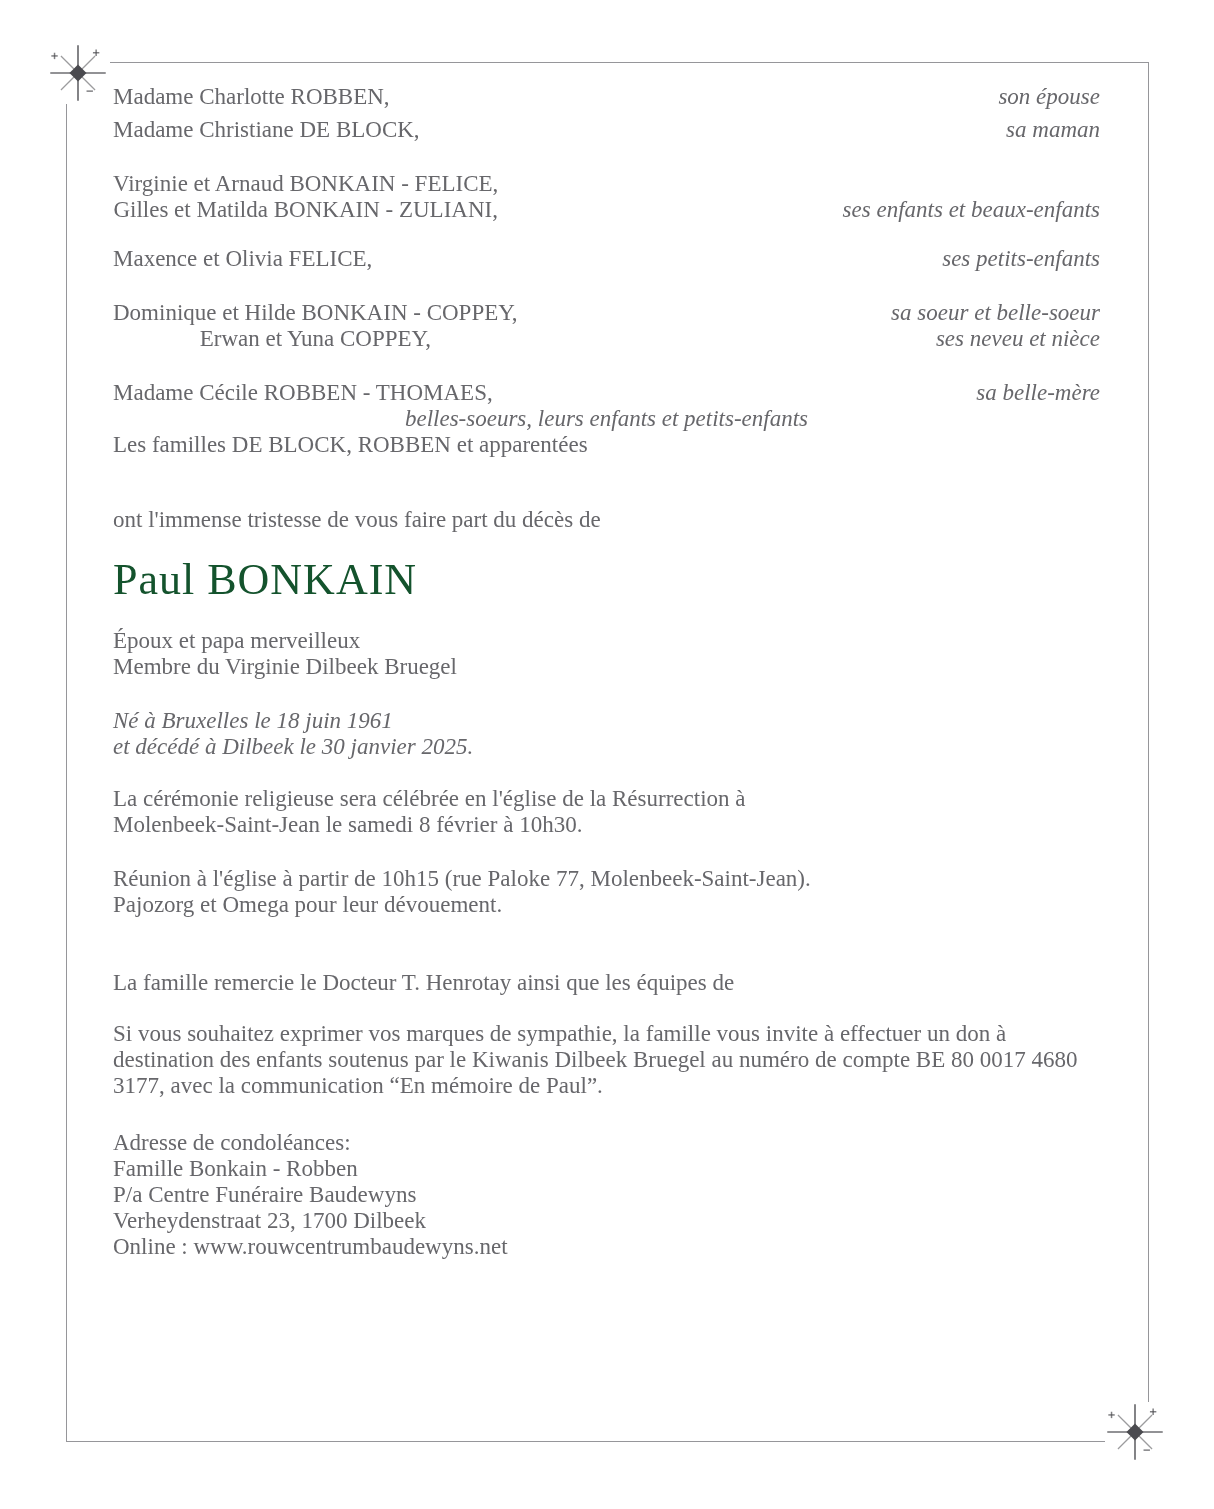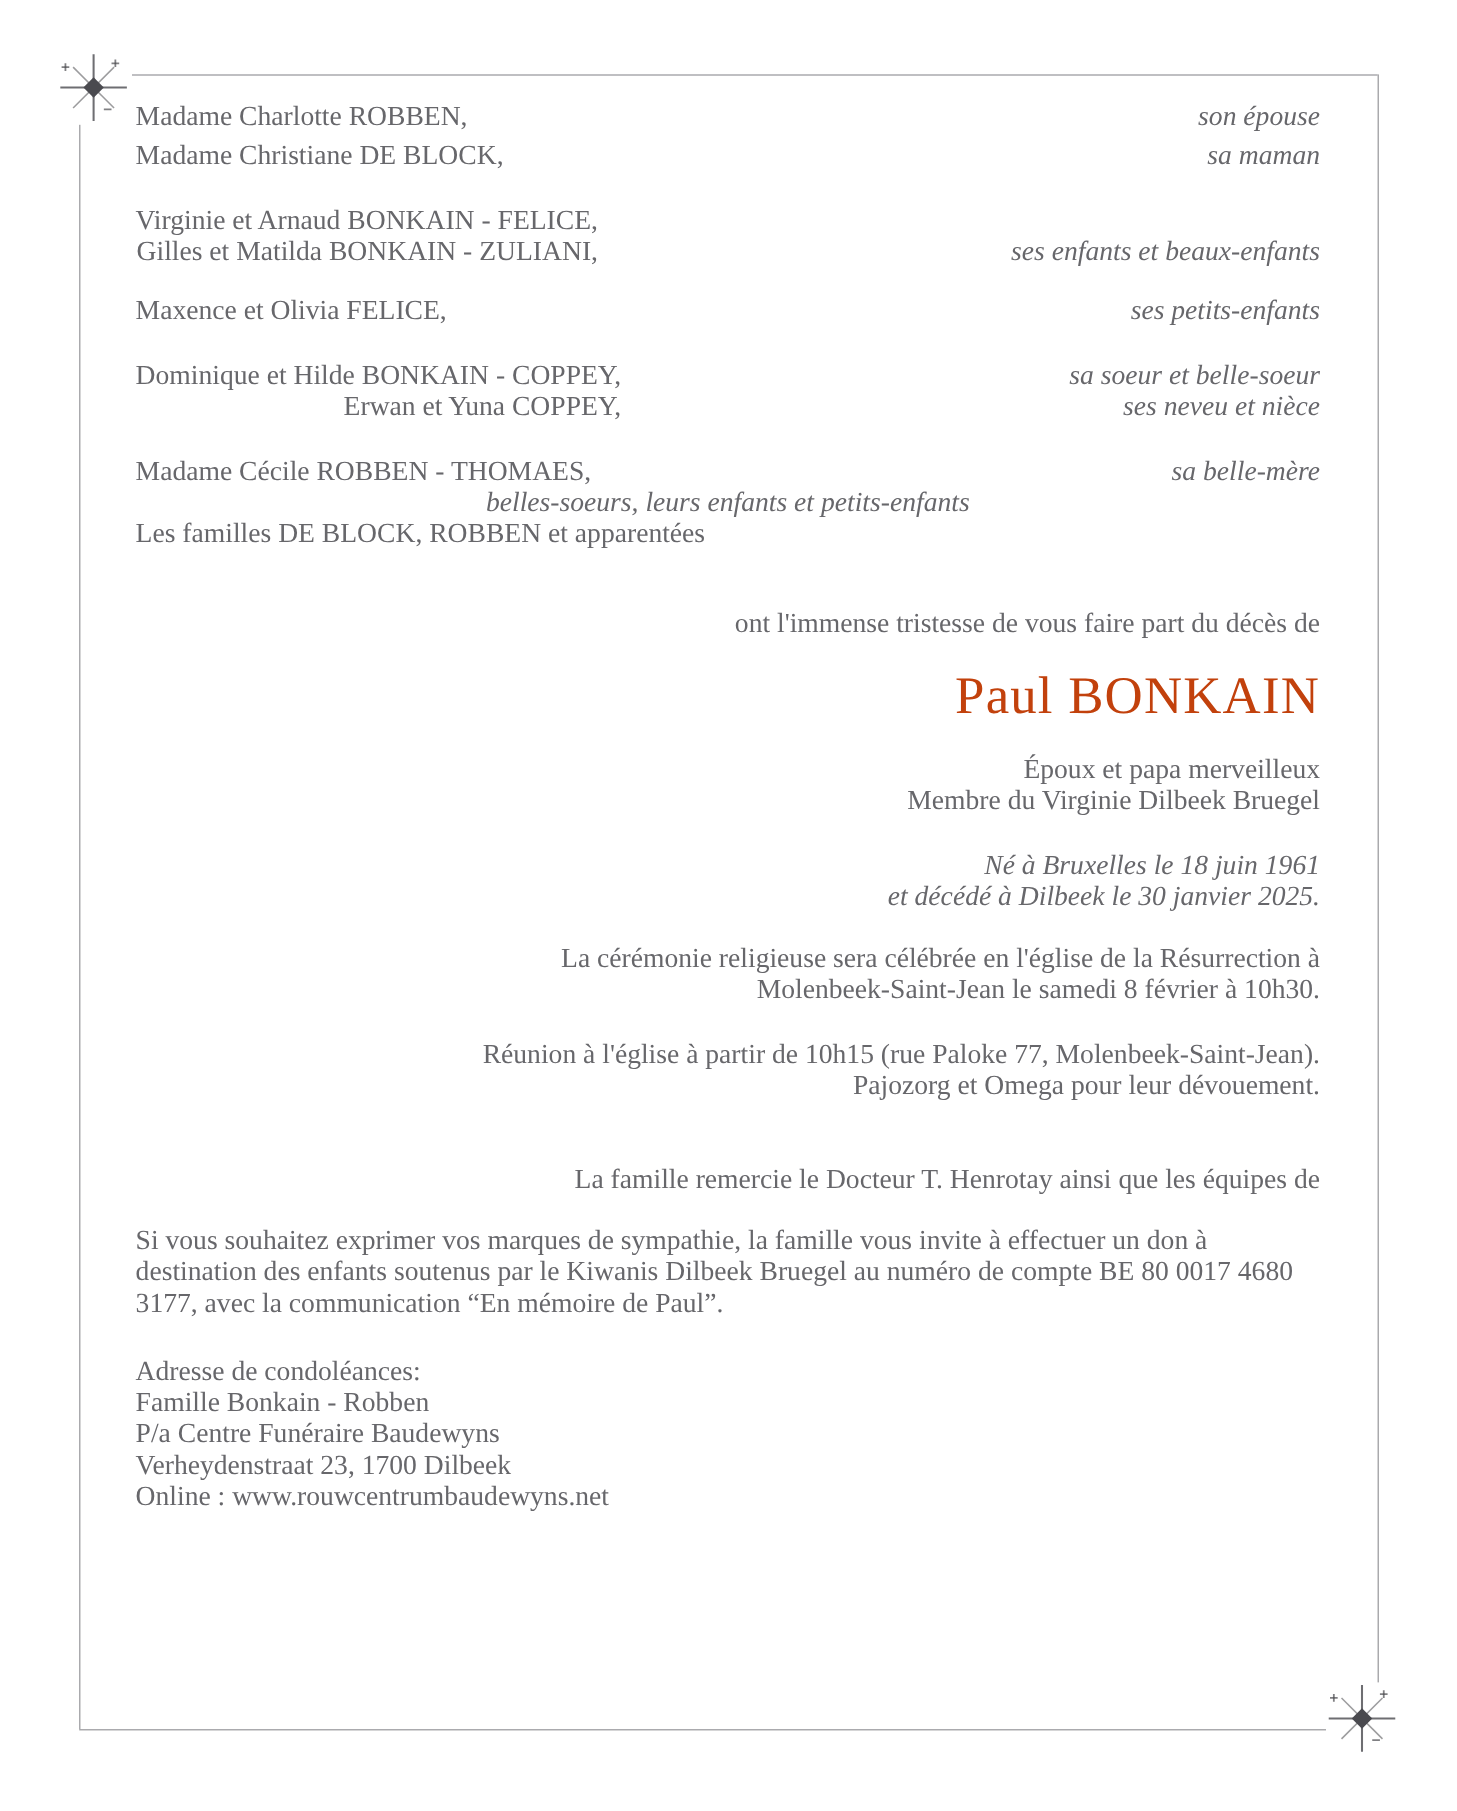--- a/index.html
+++ b/index.html
@@ -20,33 +20,33 @@
   
   .star { position: absolute; width: 64px; height: 64px; }
   .star-tl { left: 46px;   top: 41px; }
   .star-br { left: 1103px; top: 1400px; }
   
   .content {
     position: absolute; left: 113px; top: 0; width: 987px;
     font-size: 23px; line-height: 26px;
   }
   .row { display: flex; justify-content: space-between; }
-  .names { text-align: right; }
+  .names { text-align: center; }
   .labels {
     font-style: italic; text-align: right;
     display: flex; flex-direction: column; justify-content: flex-end;
     flex-shrink: 0; margin-left: 12px;
   }
   .line { white-space: nowrap; }
   .right-line { text-align: center; font-style: italic; }
-  .center { text-align: right; }
+  .center { text-align: left; }
   .italic { font-style: italic; }
   .title {
     font-size: 44px; line-height: 50px;
-    color: #c2410c; letter-spacing: 1px;
+    color: #14532d; letter-spacing: 1px;
   }
 </style>
 </head>
 <body>
 
 <div class="frame frame-top"></div>
 <div class="frame frame-right"></div>
 <div class="frame frame-bottom"></div>
 <div class="frame frame-left"></div>
 

